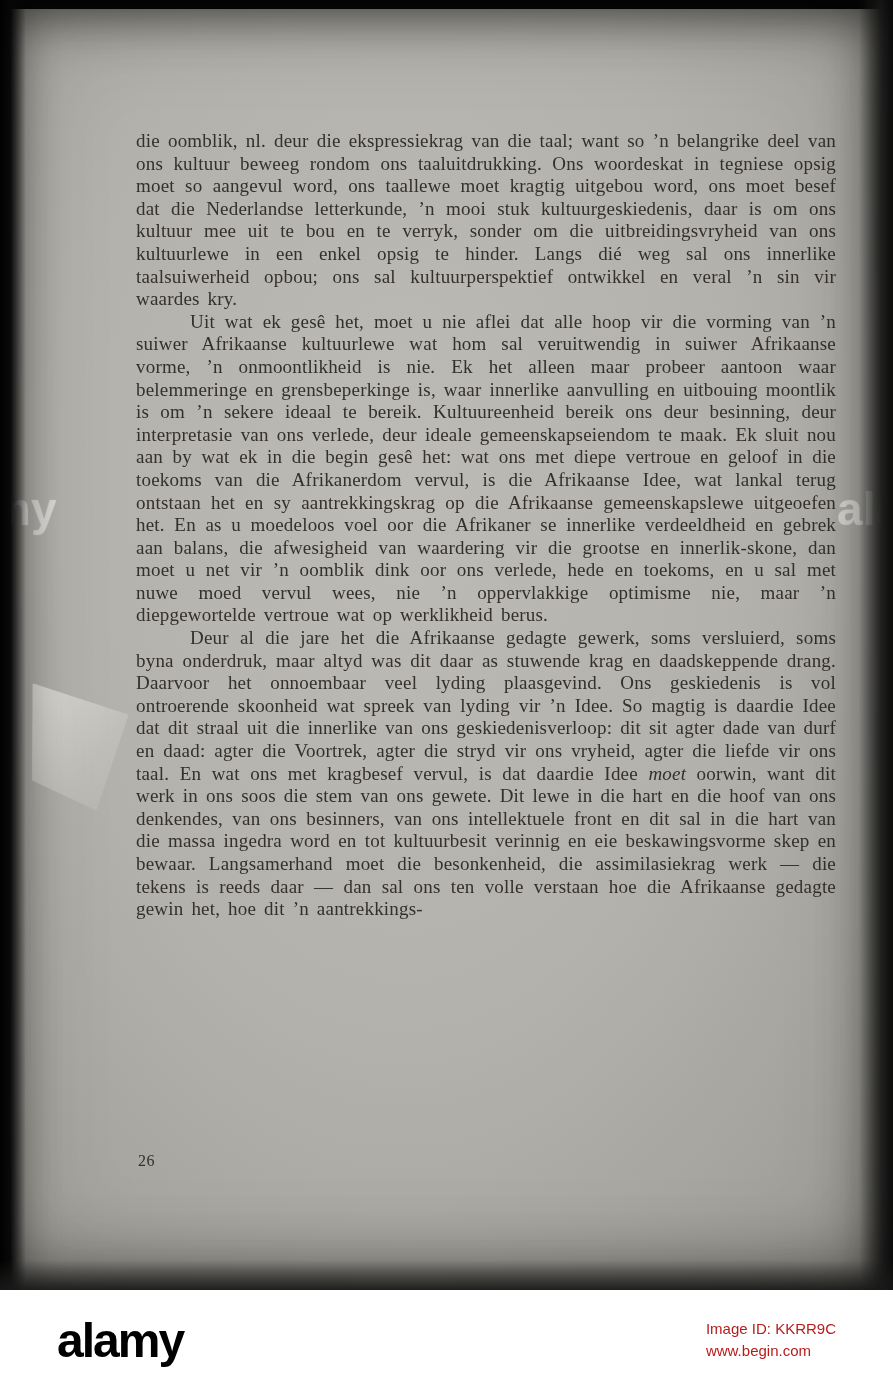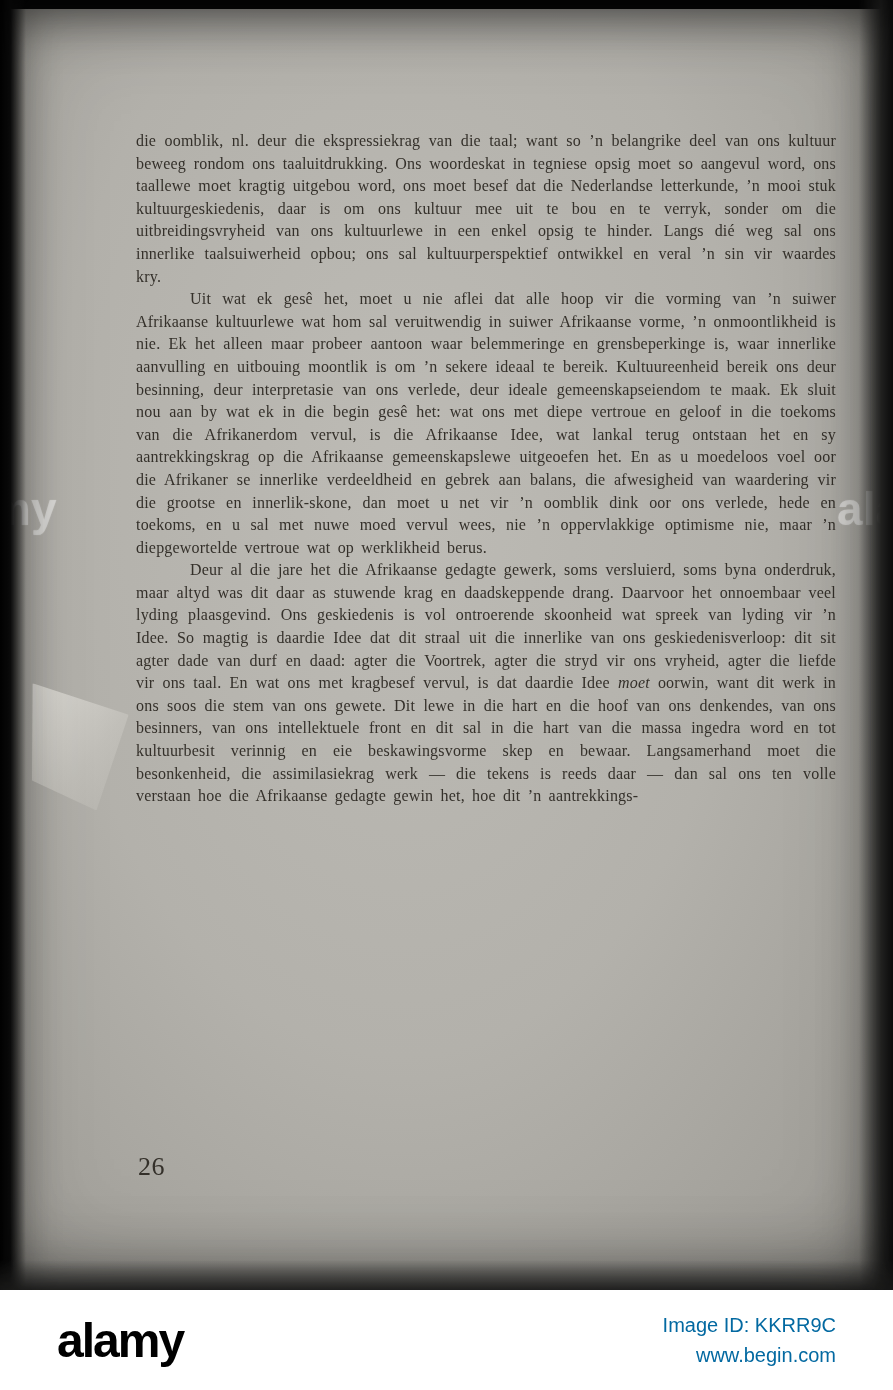--- a/index.html
+++ b/index.html
@@ -39,38 +39,38 @@
   .wm{
     position:absolute;top:482px;color:rgba(255,255,255,.42);
     font-family:"Liberation Sans",sans-serif;font-weight:bold;font-size:46px;
     text-shadow:0 0 2px rgba(255,255,255,.2);pointer-events:none;
   }
   .wm-left{left:-10px;}
   .wm-right{right:-8px;}
   
   .textblock{
     position:absolute;left:136px;top:130px;width:700px;
-    color:#34302a;font-size:16px;line-height:22.6px;
+    color:#34302a;font-size:19px;line-height:22.6px;
     text-align:justify;
   }
   .textblock p{margin:0;word-spacing:3px;letter-spacing:.2px;}
   .textblock p.indent{text-indent:54px;}
   .pagenum{
     position:absolute;left:138px;top:1152px;
-    font-size:26px;color:#34302a;letter-spacing:.5px;
+    font-size:16px;color:#34302a;letter-spacing:.5px;
   }
   
   .footer{
     position:absolute;left:0;top:1290px;width:893px;height:100px;
     background:#ffffff;box-sizing:border-box;padding:0 57px;
     display:flex;align-items:center;justify-content:space-between;
     font-family:"Liberation Sans",sans-serif;
   }
   .logo{font-weight:bold;font-size:48px;letter-spacing:-2px;color:#000;}
-  .meta{text-align:right;font-size:20px;color:#0369a1;line-height:1.5;}
+  .meta{font-size:15px;color:#b91c1c;line-height:1.5;}
 </style>
 </head>
 <body>
 
 <div class="stage">
 
   <div class="scan">
 
     <div class="crease"></div>
 

